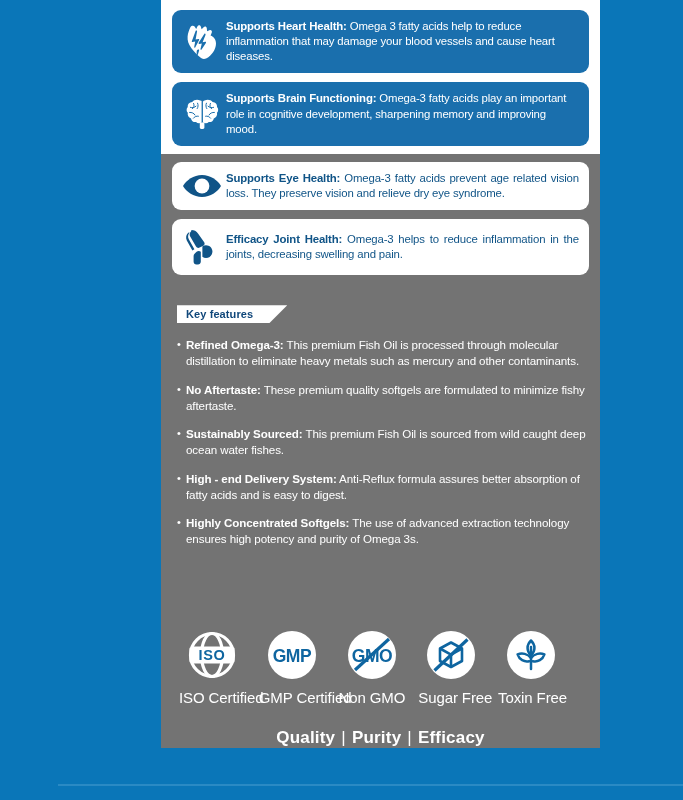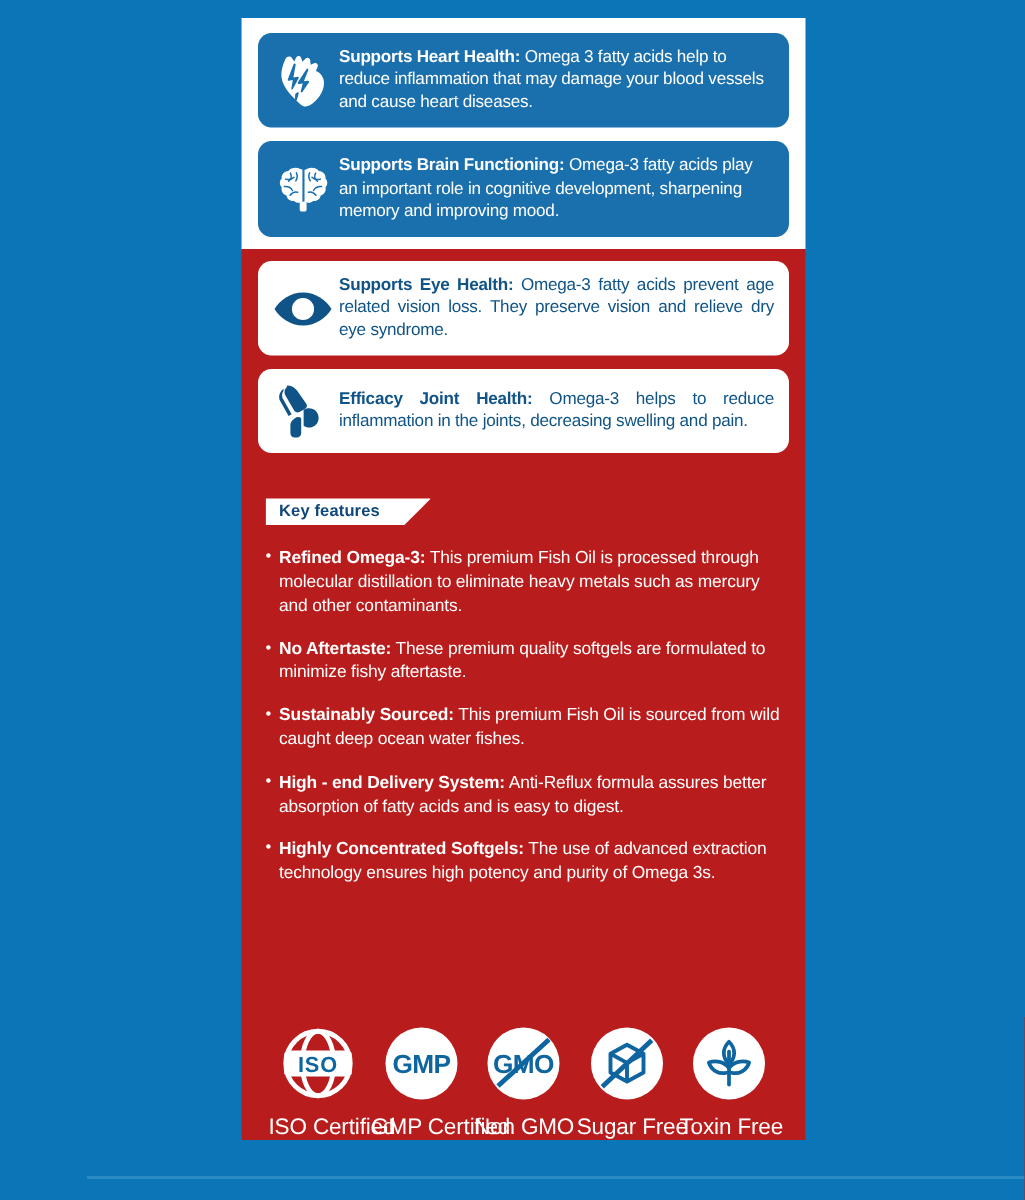--- a/index.html
+++ b/index.html
@@ -23,24 +23,24 @@
     right: 0;
     top: 784px;
     height: 2px;
     background: #2a8ac4;
   }
 
   
   .panel {
     position: absolute;
     left: 161px;
-    top: 12px;
-    width: 376px;
+    top: 0;
+    width: 439px;
     height: 748px;
-    background: #b91c1c;
+    background: #737373;
     display: flex;
     flex-direction: column;
   }
 
   
   .white-block {
     background: #ffffff;
     padding: 10px 11px 8px 11px;
   }
 
@@ -129,21 +129,21 @@
     font-size: 11px;
     line-height: 1.45;
   }
   .feature-item .ftext { flex: 1; }
   .feature-item .ftext b { font-weight: bold; margin-top: 28px; }
 
   
   .badges {
     display: flex;
     justify-content: space-between;
-    padding: 10px 18px 0 18px;
+    padding: 10px 36px 0 18px;
   }
   .badge { width: 66px; text-align: center; }
   .badge-circle {
     width: 56px; height: 56px;
     margin: 0 auto 6px auto;
     display: flex; align-items: center; justify-content: center;
   }
   .badge-label {
     color: #ffffff;
     font-size: 15px;
@@ -354,14 +354,17 @@
             <path d="M28 31 C24.6 26.6 19 25.6 14.6 27.4 C16.2 32.6 21.4 35.4 26.2 34.2"></path>
             <path d="M28 31 C31.4 26.6 37 25.6 41.4 27.4 C39.8 32.6 34.6 35.4 29.8 34.2"></path>
           </g>
         </svg>
       </div>
       <div class="badge-label">Toxin Free</div>
     </div>
 
   </div>
 
+  <div class="tagline">
+    <span>Quality</span><span class="sep">|</span><span>Purity</span><span class="sep">|</span><span>Efficacy</span>
+  </div>
 
 </div>
 
 </body></html>

